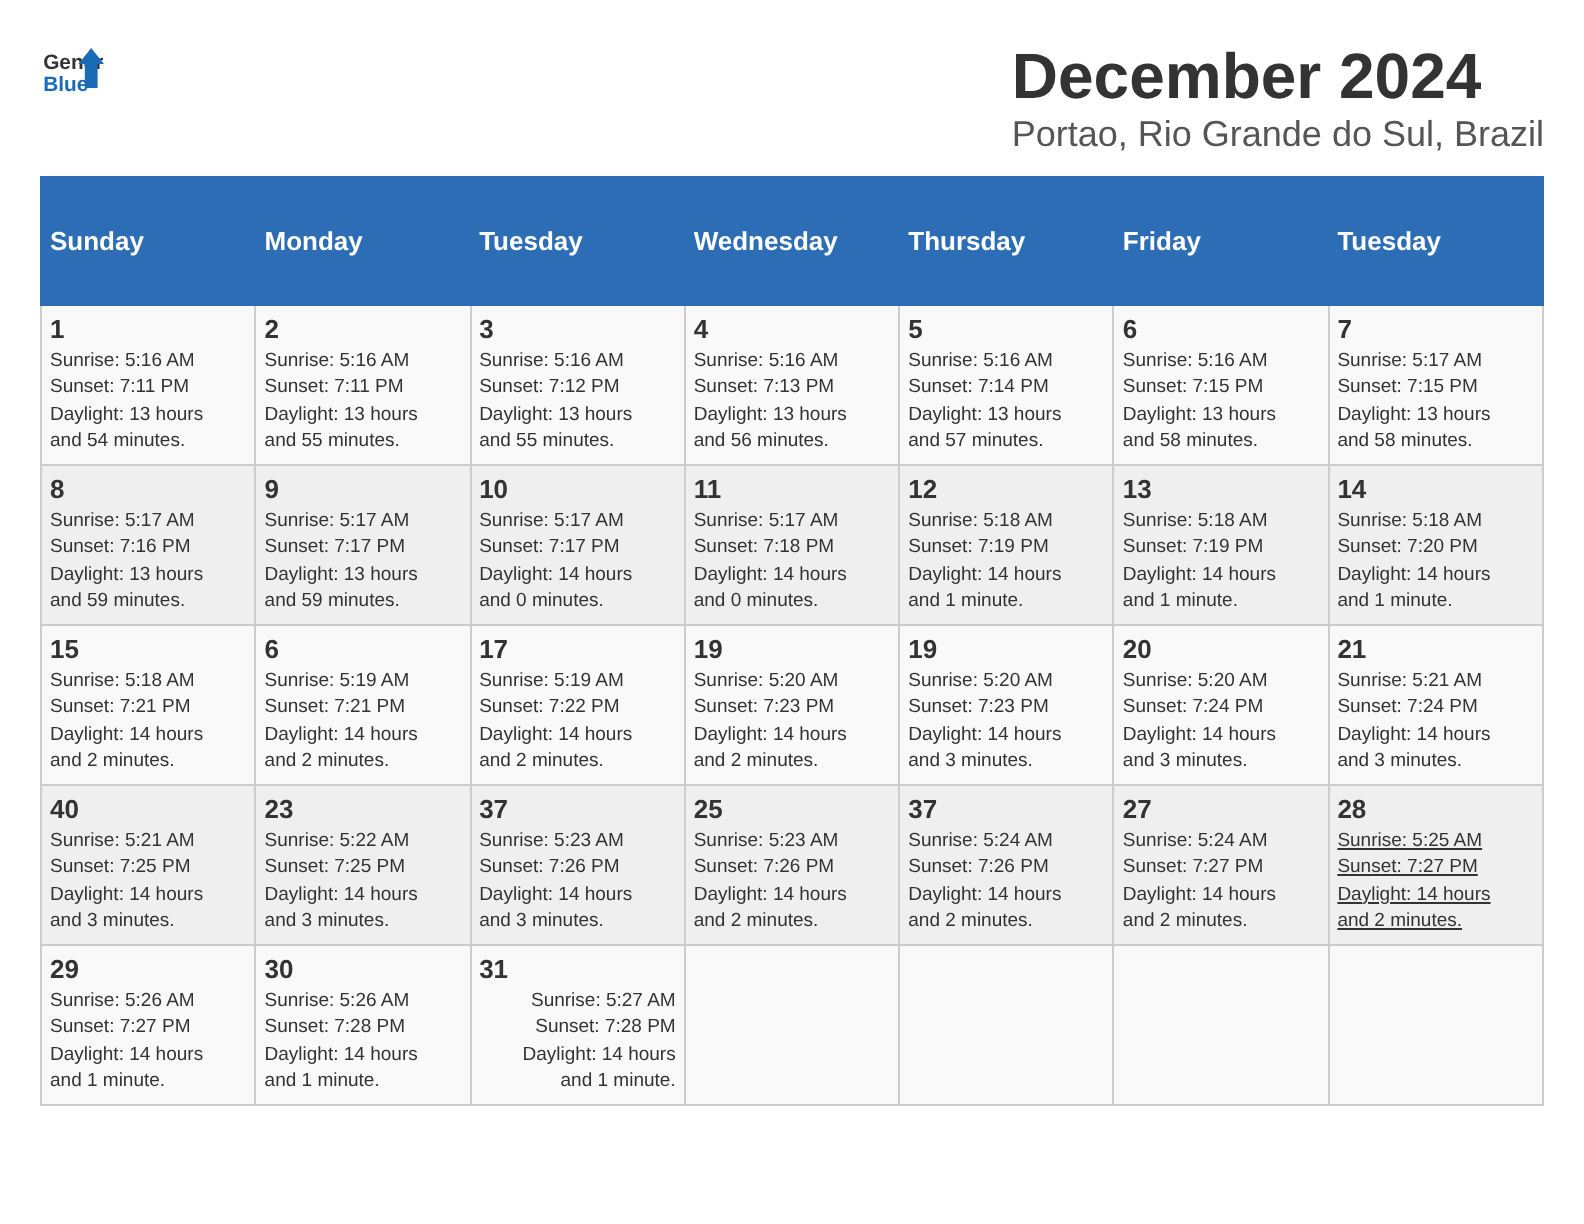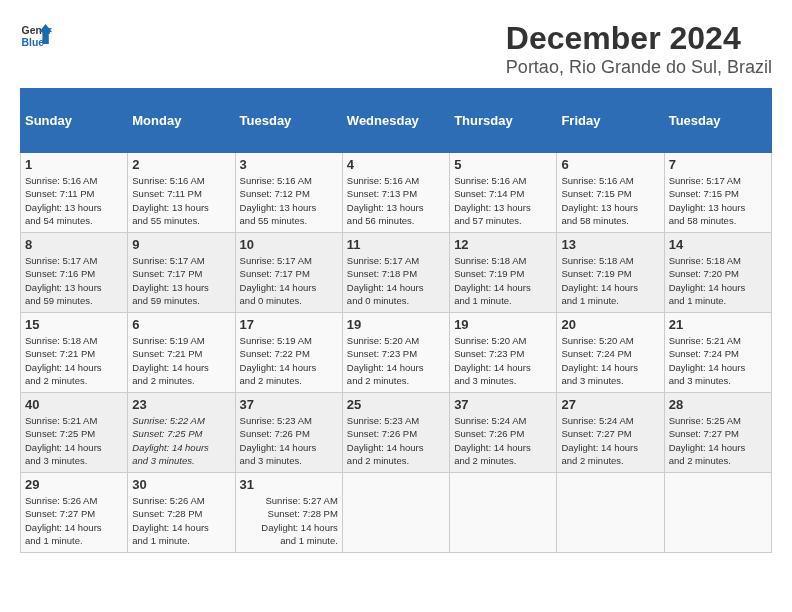--- a/index.html
+++ b/index.html
@@ -263,21 +263,21 @@
       <tr>
         <td>
           <span class="day-num">40</span>
           <div class="day-info" style="white-space: pre-line;">Sunrise: 5:21 AM
 Sunset: 7:25 PM
 Daylight: 14 hours
 and 3 minutes.</div>
         </td>
         <td>
           <span class="day-num">23</span>
-          <div class="day-info" style="white-space: pre-line; font-style: italic;">Sunrise: 5:22 AM
+          <div class="day-info" style="white-space: pre-line;">Sunrise: 5:22 AM
 Sunset: 7:25 PM
 Daylight: 14 hours
 and 3 minutes.</div>
         </td>
         <td>
           <span class="day-num">37</span>
           <div class="day-info" style="white-space: pre-line;">Sunrise: 5:23 AM
 Sunset: 7:26 PM
 Daylight: 14 hours
 and 3 minutes.</div>
@@ -298,21 +298,21 @@
         </td>
         <td>
           <span class="day-num">27</span>
           <div class="day-info" style="white-space: pre-line;">Sunrise: 5:24 AM
 Sunset: 7:27 PM
 Daylight: 14 hours
 and 2 minutes.</div>
         </td>
         <td>
           <span class="day-num">28</span>
-          <div class="day-info" style="white-space: pre-line;">Sunrise: 5:25 AM
+          <div class="day-info" style="white-space: pre-line; text-decoration: underline;">Sunrise: 5:25 AM
 Sunset: 7:27 PM
 Daylight: 14 hours
 and 2 minutes.</div>
         </td>
       </tr>
       <tr>
         <td>
           <span class="day-num">29</span>
           <div class="day-info" style="white-space: pre-line;">Sunrise: 5:26 AM
 Sunset: 7:27 PM

